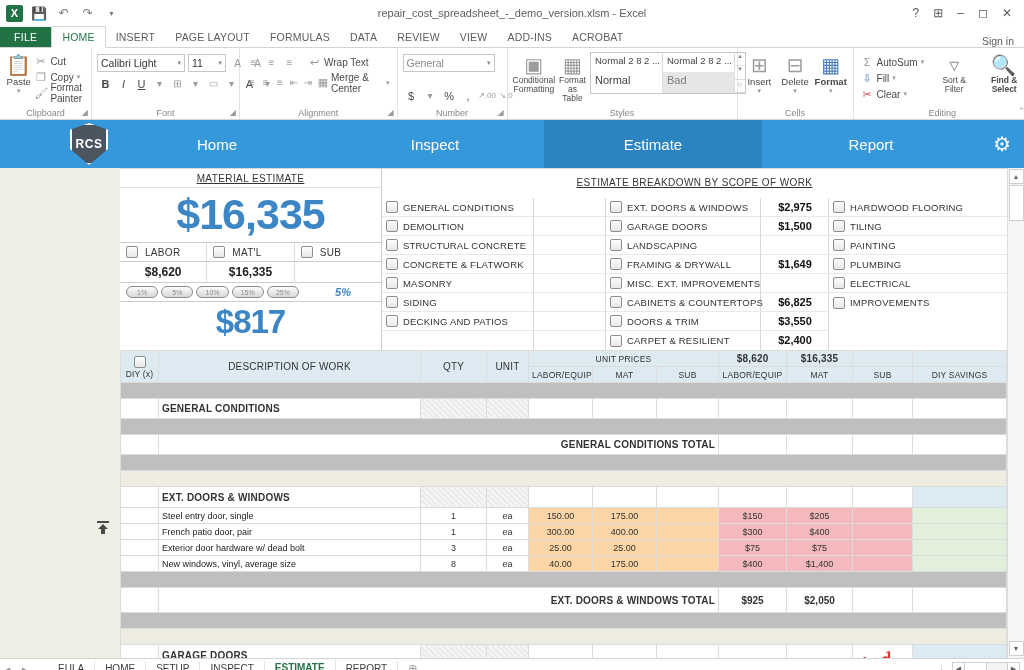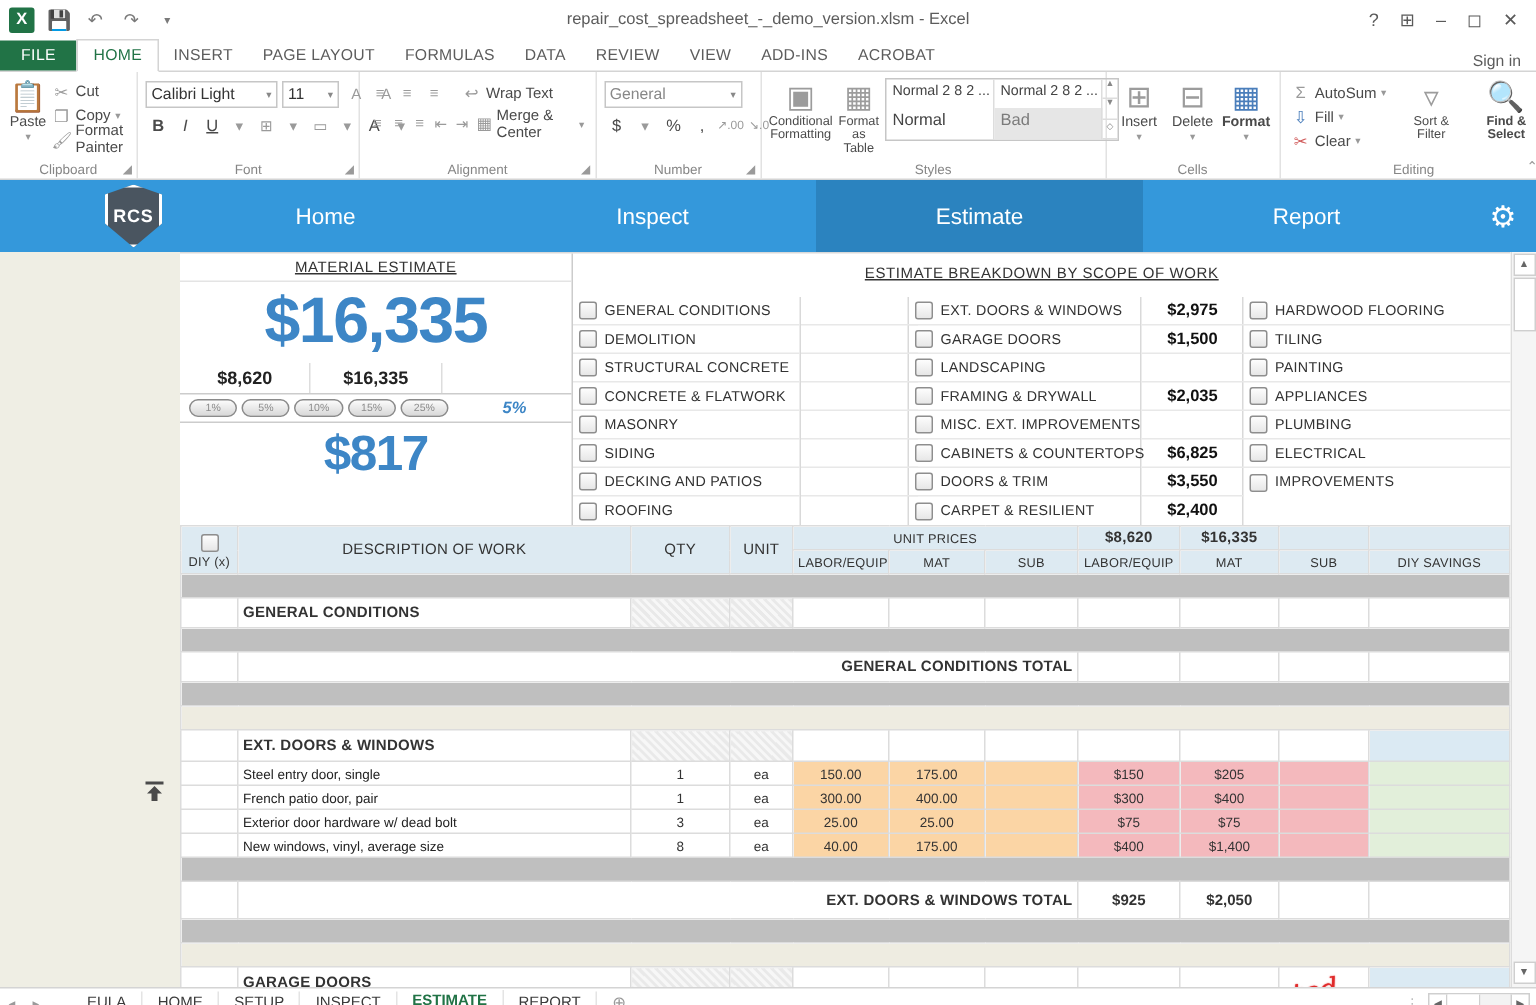--- a/index.html
+++ b/index.html
@@ -264,21 +264,21 @@
           <span>Merge &amp; Center</span>
           <span style="font-size:7px;color:#999">▾</span>
         </div>
       </div>
     </div>
     <div class="rgroup-label">Alignment</div>
     <div class="dlg-launch">◢</div>
   </div>
 
   <div class="rgroup" style="width:110px">
-    <div class="rg-body" style="flex-direction:column;gap:3px;padding-top:4px">
+    <div class="rg-body" style="flex-direction:column;gap:15px;padding-top:4px">
       <div class="numfmt">
         <span>General</span>
         <span style="font-size:7px;color:#888">▾</span>
       </div>
       <div style="display:flex;gap:2px;align-items:center">
         <div class="fbtn">$</div>
         <div class="fbtn gray">▾</div>
         <div class="fbtn">%</div>
         <div class="fbtn">,</div>
         <div class="fbtn gray" style="font-size:8px">↗.00</div>
@@ -396,20 +396,34 @@
   </div>
 
   <div class="grid">
 
     <div class="panels">
       <div class="matpanel">
         <div class="ptitle">
           <u>MATERIAL ESTIMATE</u>
         </div>
         <div class="bignum">$16,335</div>
+        <div class="lms">
+          <div>
+            <span class="cbox"></span>
+            <span>LABOR</span>
+          </div>
+          <div>
+            <span class="cbox"></span>
+            <span>MAT'L</span>
+          </div>
+          <div>
+            <span class="cbox"></span>
+            <span>SUB</span>
+          </div>
+        </div>
         <div class="lmsvals">
           <div>$8,620</div>
           <div>$16,335</div>
           <div></div>
         </div>
         <div class="controw">
           <div class="pctbtns">
             <div class="pbtn">1%</div>
             <div class="pbtn">5%</div>
             <div class="pbtn">10%</div>
@@ -447,24 +461,20 @@
                 <span class="cbox"></span>
                 <span>MASONRY</span>
               </div>
             <div class="bk-row">
                 <span class="cbox"></span>
                 <span>SIDING</span>
               </div>
             <div class="bk-row">
                 <span class="cbox"></span>
                 <span>DECKING AND PATIOS</span>
-              </div>
-            <div class="bk-row" style="border-bottom:none">
-                <span class="cbox"></span>
-                <span>ROOFING</span>
               </div>
           </div>
           <div style="width:72px;border-right:1px solid #d9d9d9">
             <div class="bk-amt" style="border-right:0"></div>
             <div class="bk-amt" style="border-right:0"></div>
             <div class="bk-amt" style="border-right:0"></div>
             <div class="bk-amt" style="border-right:0"></div>
             <div class="bk-amt" style="border-right:0"></div>
             <div class="bk-amt" style="border-right:0"></div>
             <div class="bk-amt" style="border-right:0"></div>
@@ -501,42 +511,38 @@
               </div>
             <div class="bk-row" style="border-bottom:none">
                 <span class="cbox"></span>
                 <span>CARPET &amp; RESILIENT</span>
               </div>
           </div>
           <div style="width:68px;border-right:1px solid #d9d9d9">
             <div class="bk-amt" style="border-right:0;width:68px">$2,975</div>
             <div class="bk-amt" style="border-right:0;width:68px">$1,500</div>
             <div class="bk-amt" style="border-right:0;width:68px"></div>
-            <div class="bk-amt" style="border-right:0;width:68px">$2,035</div>
+            <div class="bk-amt" style="border-right:0;width:68px">$1,649</div>
             <div class="bk-amt" style="border-right:0;width:68px"></div>
             <div class="bk-amt" style="border-right:0;width:68px">$6,825</div>
             <div class="bk-amt" style="border-right:0;width:68px">$3,550</div>
             <div class="bk-amt" style="border-right:0;width:68px;border-bottom:none">$2,400</div>
           </div>
           <div class="bk-col" style="flex:1;border-right:none">
             <div class="bk-row">
                 <span class="cbox"></span>
                 <span>HARDWOOD FLOORING</span>
               </div>
             <div class="bk-row">
                 <span class="cbox"></span>
                 <span>TILING</span>
               </div>
             <div class="bk-row">
                 <span class="cbox"></span>
                 <span>PAINTING</span>
-              </div>
-            <div class="bk-row">
-                <span class="cbox"></span>
-                <span>APPLIANCES</span>
               </div>
             <div class="bk-row">
                 <span class="cbox"></span>
                 <span>PLUMBING</span>
               </div>
             <div class="bk-row">
                 <span class="cbox"></span>
                 <span>ELECTRICAL</span>
               </div>
             <div class="bk-row" style="border-bottom:none">

